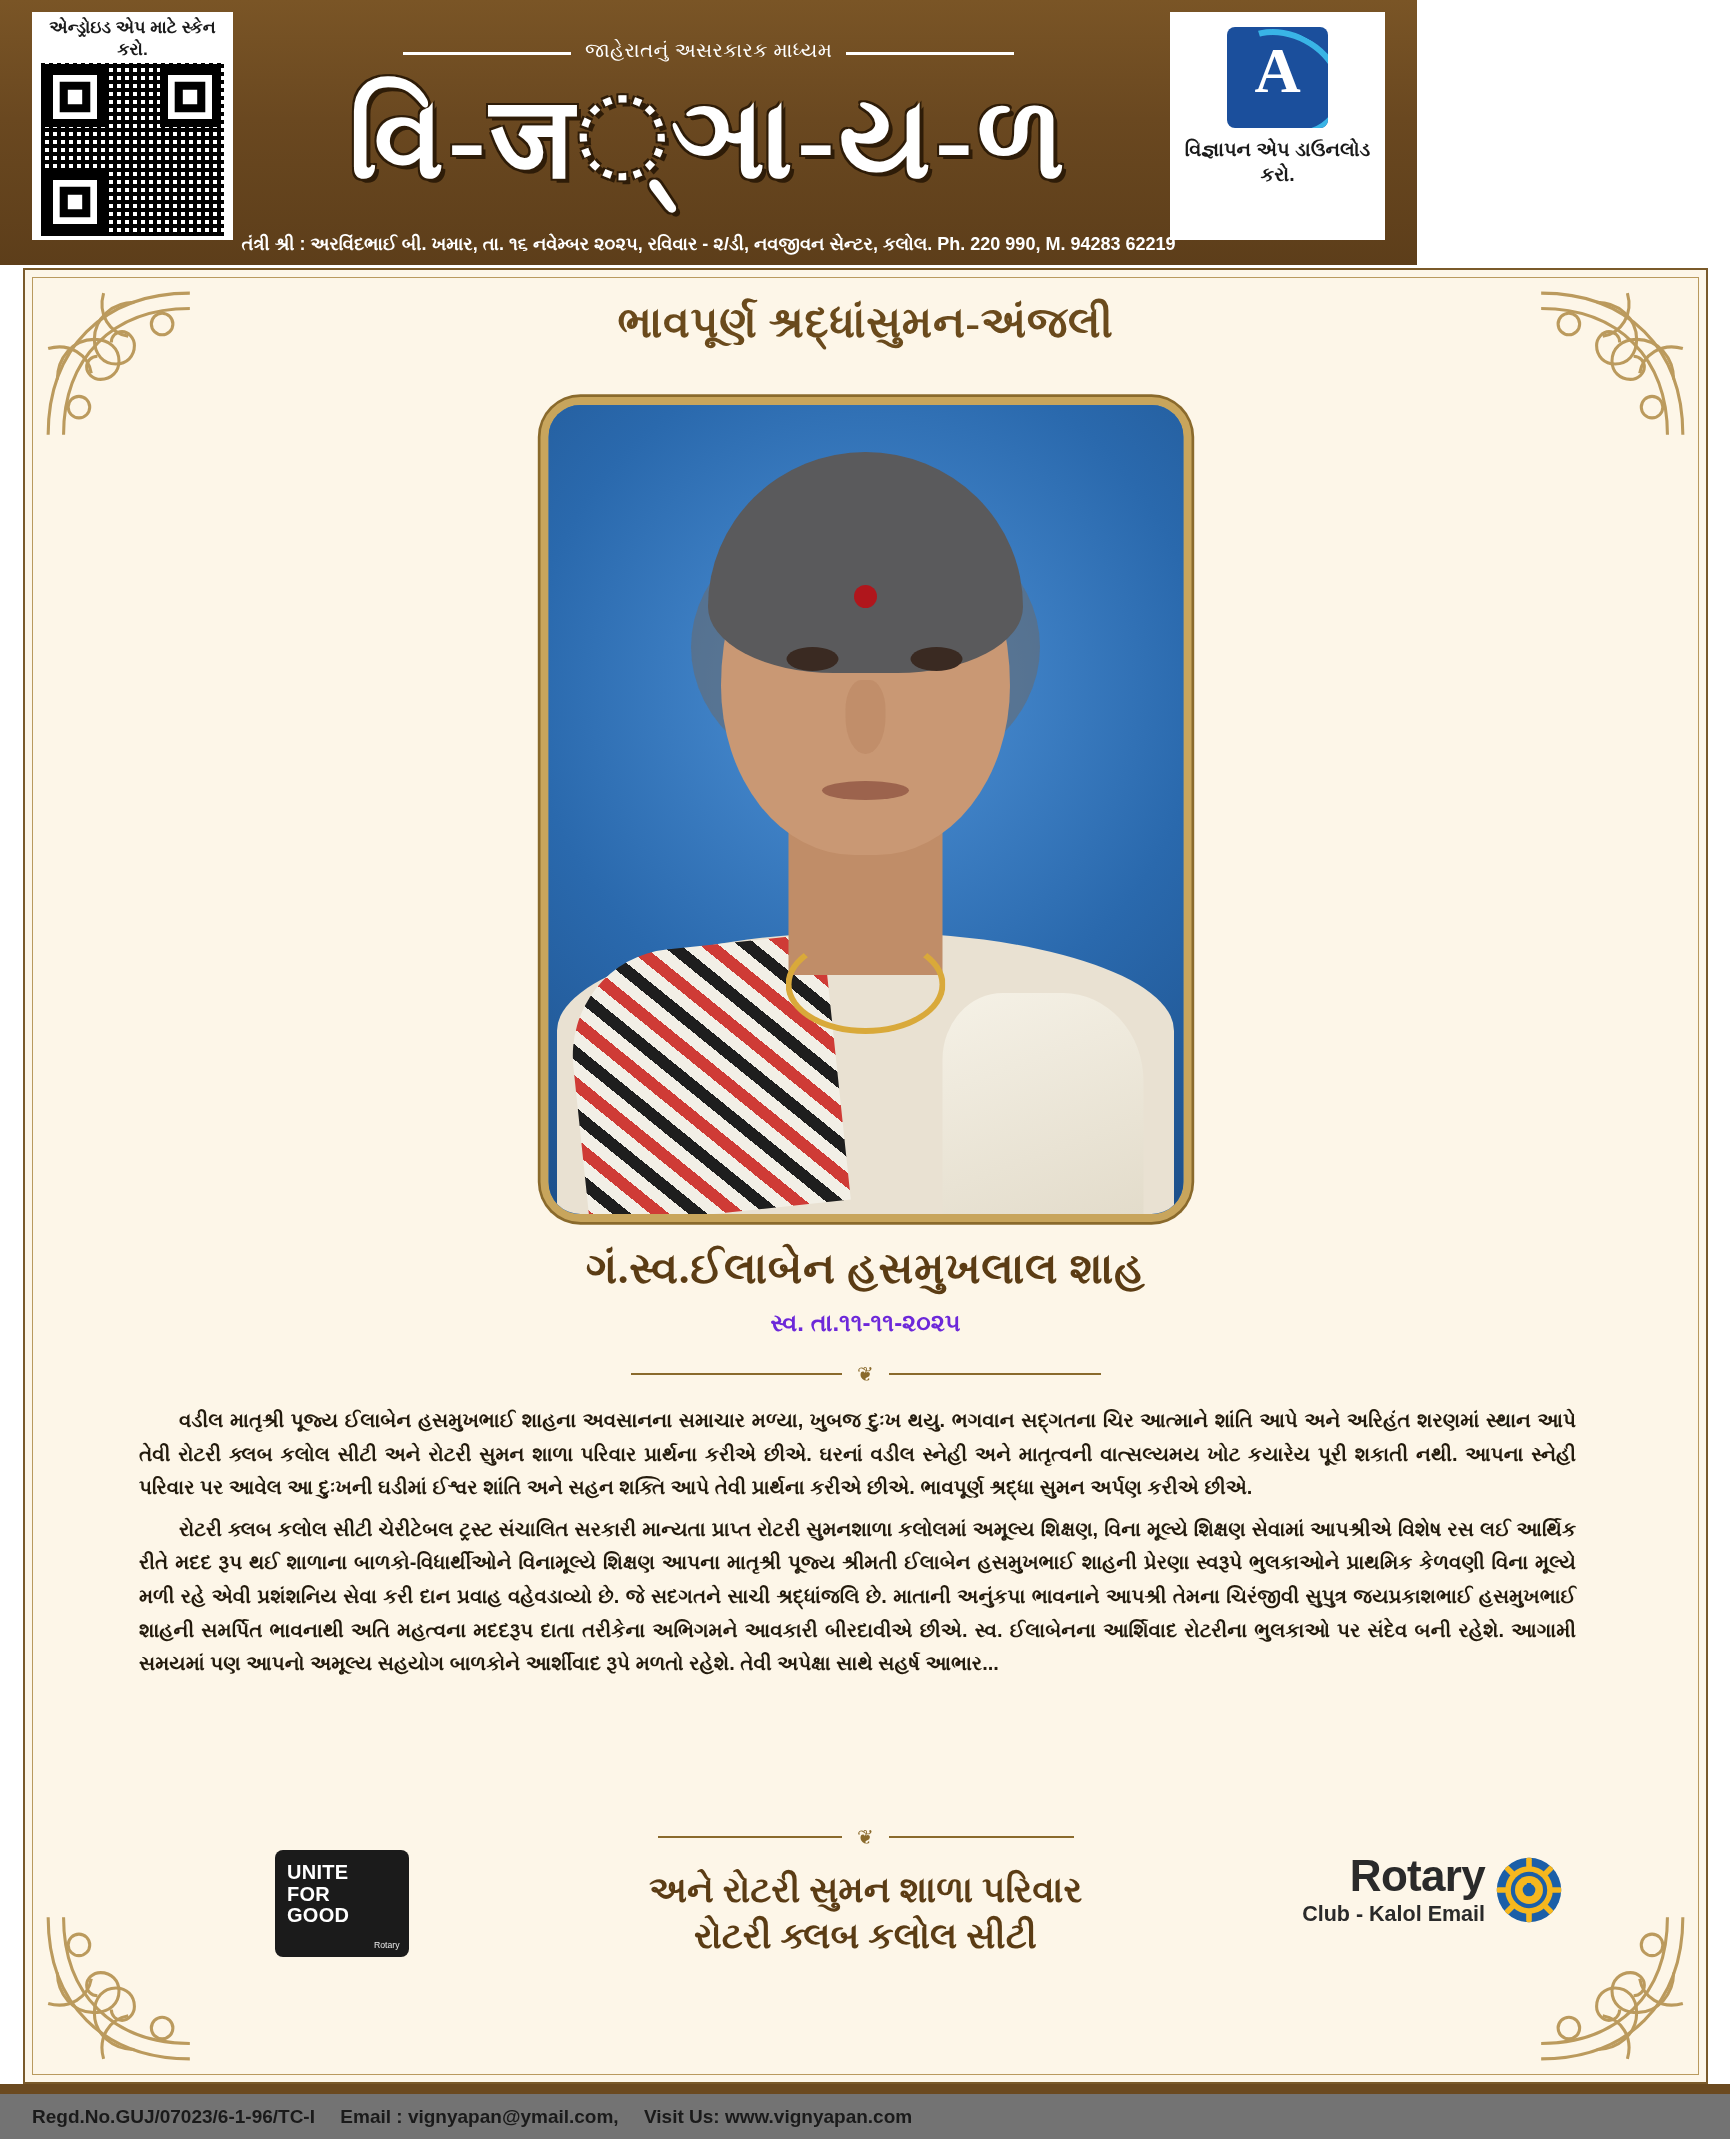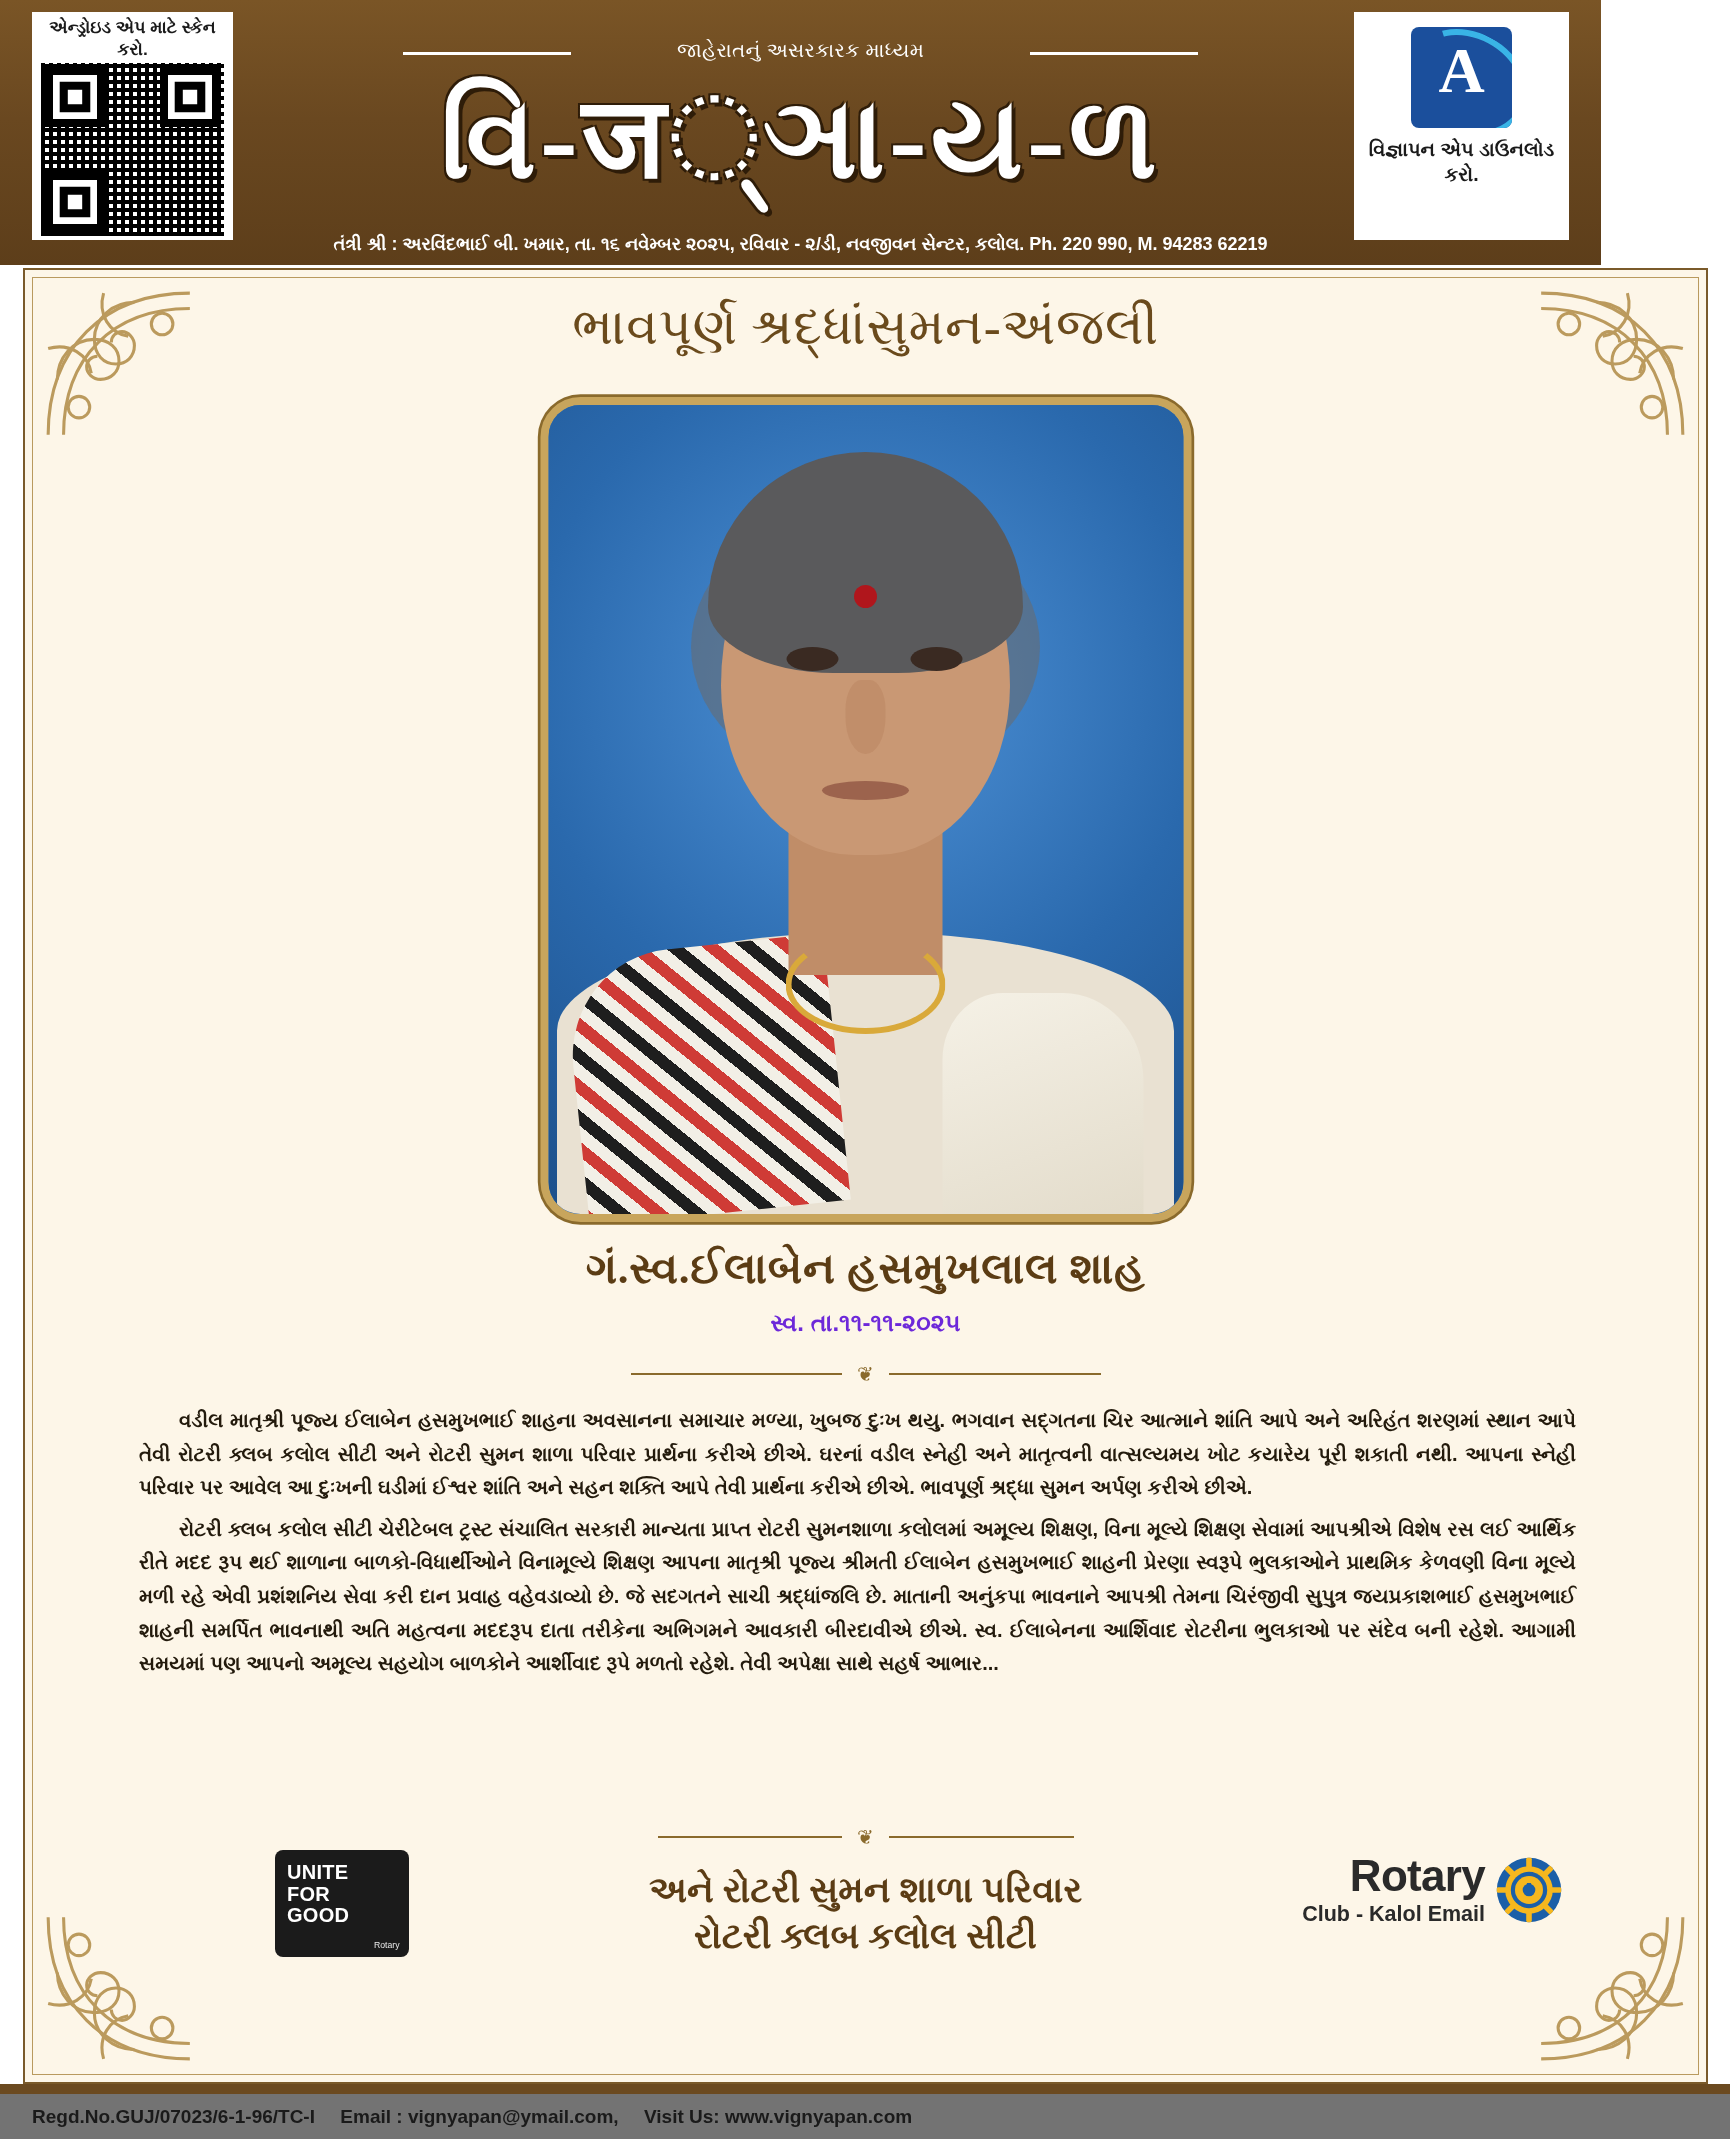--- a/index.html
+++ b/index.html
@@ -16,21 +16,21 @@
     position: relative;
     background: #ffffff;
     box-sizing: border-box;
     overflow: hidden;
   }
 
   
   .masthead {
     position: absolute;
     left: 0; top: 0;
-    width: 1601px;
+    width: 1417px;
     height: 265px;
     background: #6b4a20;
     background: linear-gradient(180deg,#7a5526 0%, #6a4820 45%, #5d3e1a 100%);
     box-sizing: border-box;
   }
   .qr-box {
     position: absolute;
     left: 32px; top: 12px;
     width: 201px; height: 228px;
     background: #ffffff;
@@ -185,22 +185,22 @@
   .corner svg { width: 100%; height: 100%; display: block; }
   .corner.tl { left: 17.4px; top: 17.4px; }
   .corner.tr { right: 17.4px; top: 17.4px; transform: scaleX(-1); }
   .corner.bl { left: 17.4px; bottom: 17.4px; transform: scaleY(-1); }
   .corner.br { right: 17.4px; bottom: 17.4px; transform: scale(-1,-1); }
 
   .headline {
     position: absolute;
     left: 0; right: 0; top: 28px;
     text-align: center;
-    font-size: 51px;
-    font-weight: 400;
+    font-size: 43px;
+    font-weight: 700;
     color: #6a4a1c;
     font-family: "Liberation Serif", serif;
     letter-spacing: 0.7px;
   }
 
   .portrait-wrap {
     position: absolute;
     left: 50%;
     transform: translateX(-50%);
     top: 127px;

